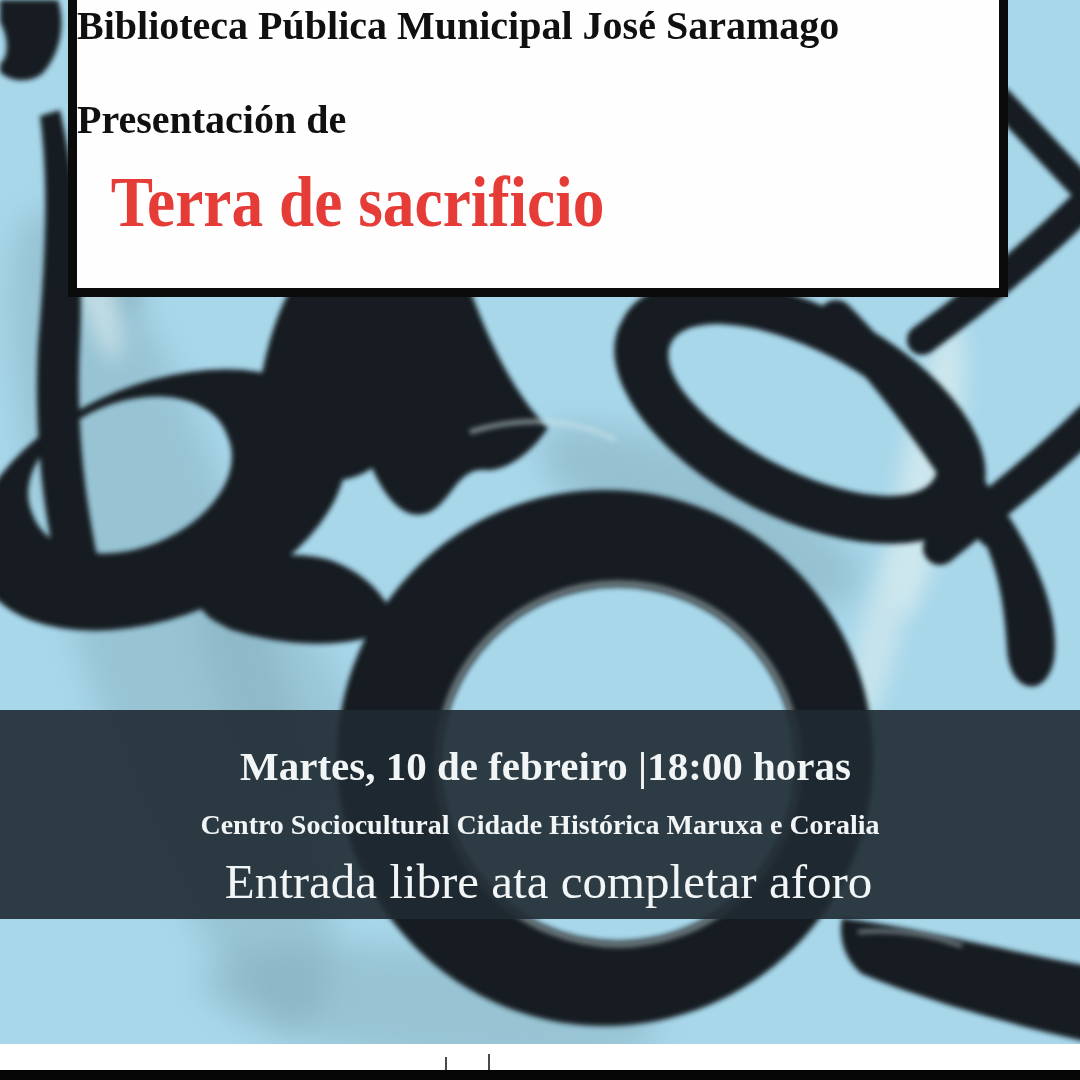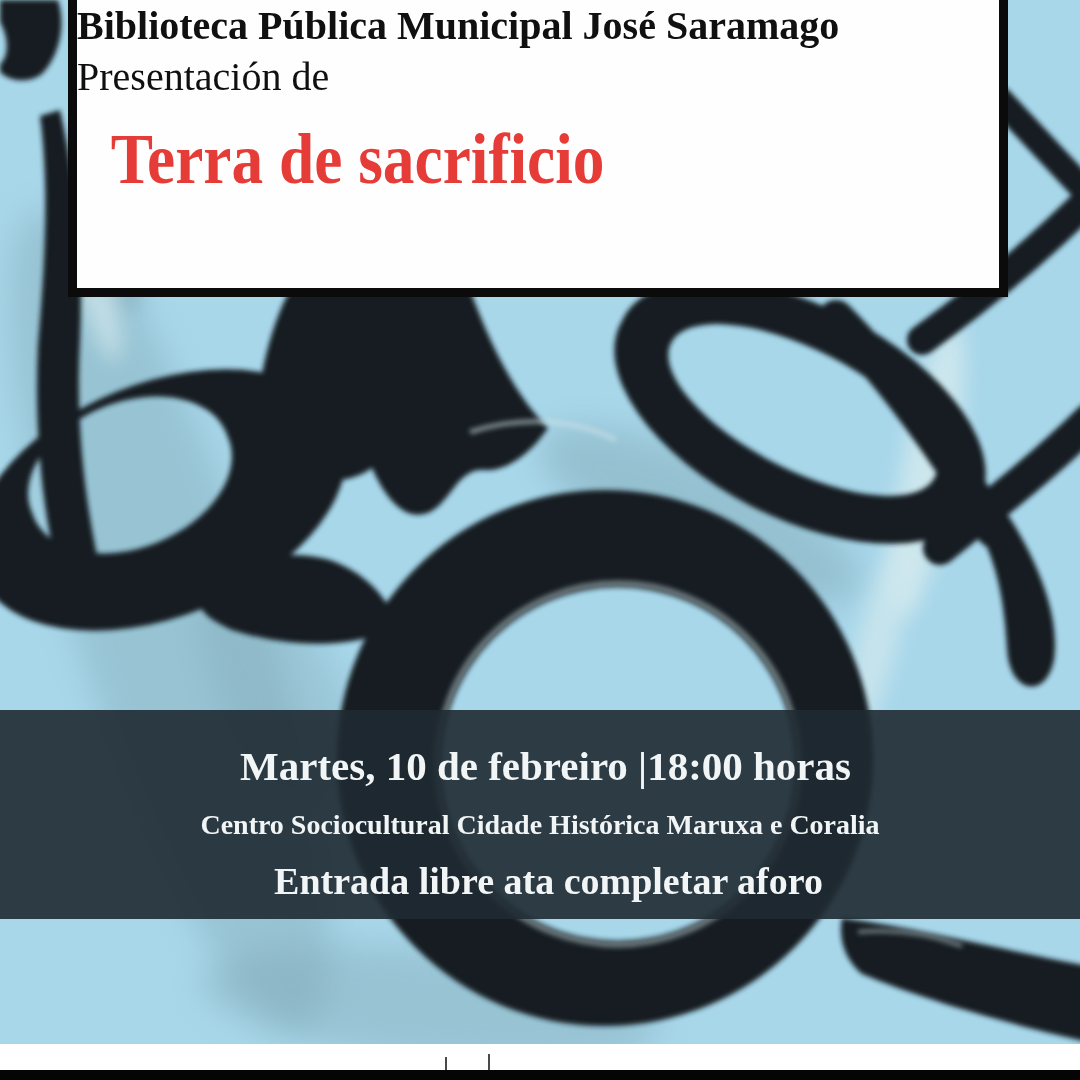--- a/index.html
+++ b/index.html
@@ -12,34 +12,34 @@
   .photo{position:absolute;left:0;top:0;width:1080px;height:1044px;overflow:hidden;}
   .photo svg{display:block;}
   
   .title-box{
     position:absolute;left:68px;top:0;width:940px;height:297px;
     box-sizing:border-box;background:#fefefe;
     border:9px solid #0b0b0b;border-top:none;
     text-align:left;color:#101010;z-index:3;
   }
   .title-box .l1{font-size:40px;font-weight:bold;line-height:52px;white-space:nowrap;}
-  .title-box .l2{font-size:40px;font-weight:normal;line-height:50px;white-space:nowrap;}
+  .title-box .l2{font-size:40px;font-weight:bold;line-height:50px;white-space:nowrap;margin-top:43px;}
   .title-box .l3{font-size:72px;font-weight:bold;line-height:94px;margin-top:10px;
                  color:#e63c38;white-space:nowrap;}
   .title-box .l3 span{display:inline-block;transform:scaleX(0.88);transform-origin:center;}
   .title-box .l4{font-size:48px;font-weight:bold;line-height:62px;margin-top:2px;white-space:nowrap;}
   
   .event-band{
     position:absolute;left:0;top:710px;width:1080px;height:209px;
     background:rgba(31,42,50,0.9);z-index:2;
     text-align:center;color:#f2f5f5;box-sizing:border-box;padding-top:26px;
   }
   .event-band .b1{font-size:41px;font-weight:bold;line-height:60px;white-space:nowrap;margin-left:11px;}
   .event-band .b2{font-size:28px;font-weight:bold;line-height:57px;white-space:nowrap;}
-  .event-band .b3{font-size:38px;font-weight:bold;line-height:57px;white-space:nowrap;padding-left:17px;}
+  .event-band .b3{font-size:49px;font-weight:normal;line-height:57px;white-space:nowrap;padding-left:17px;}
   
   .footer-strip{position:absolute;left:0;top:1044px;width:1080px;height:26px;background:#ffffff;z-index:4;}
   .tick{position:absolute;width:2px;background:#4a4a4a;}
   .tick.t1{left:445px;top:13px;height:13px;}
   .tick.t2{left:488px;top:10px;height:16px;}
   .footer-bar{position:absolute;left:0;top:1070px;width:1080px;height:10px;background:#050505;z-index:4;}
 </style>
 </head>
 <body>
 

